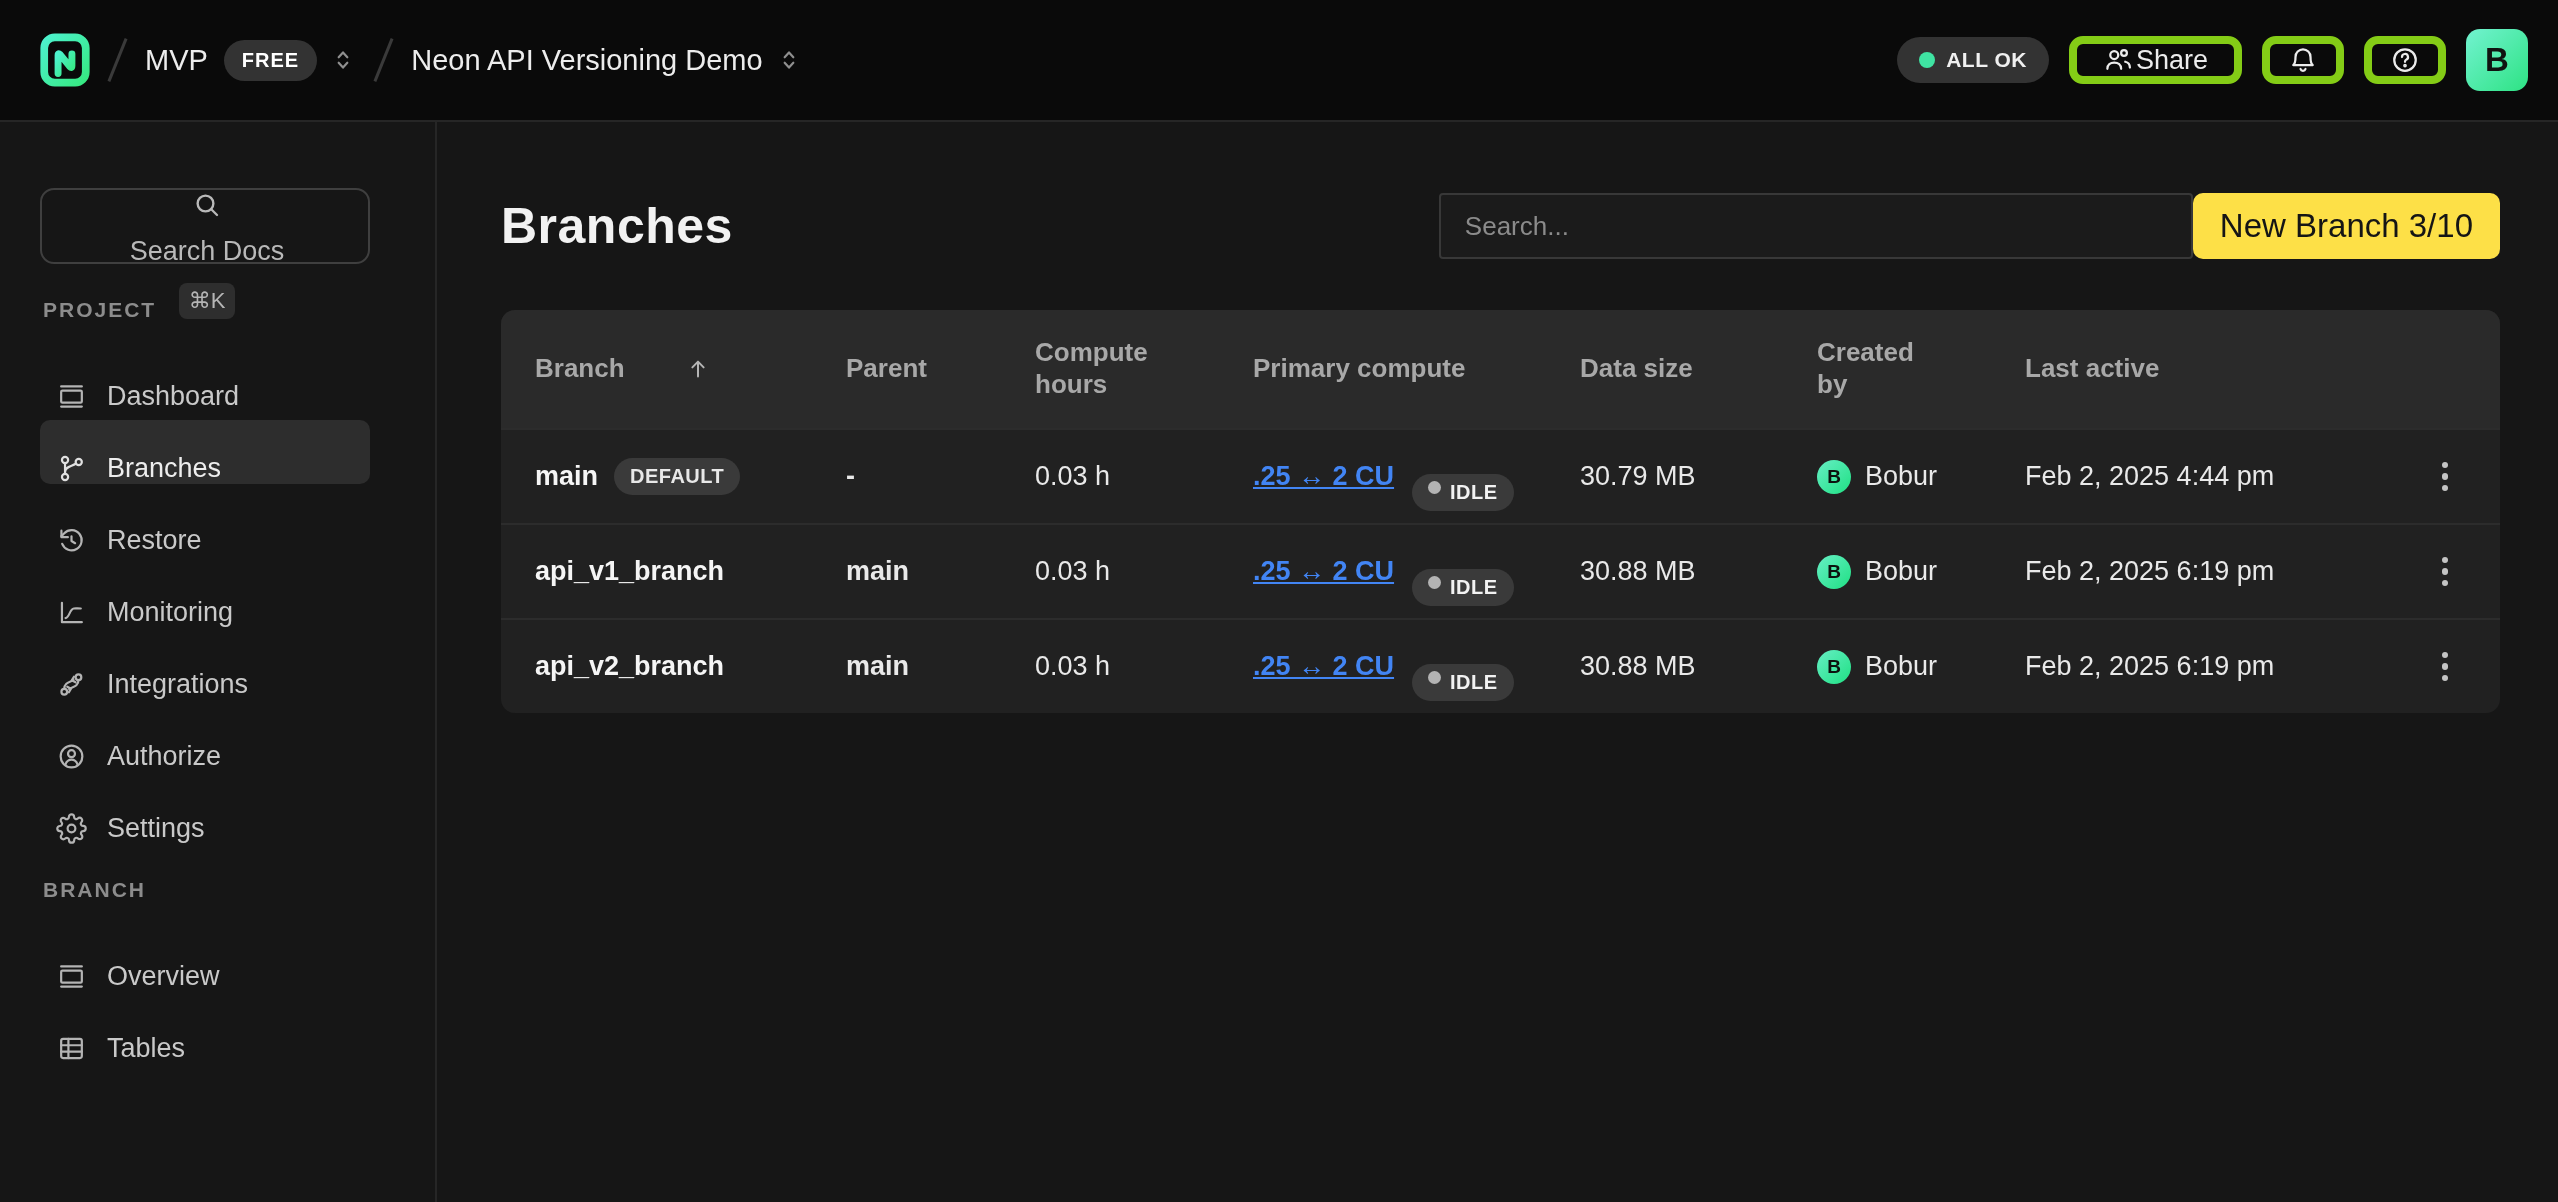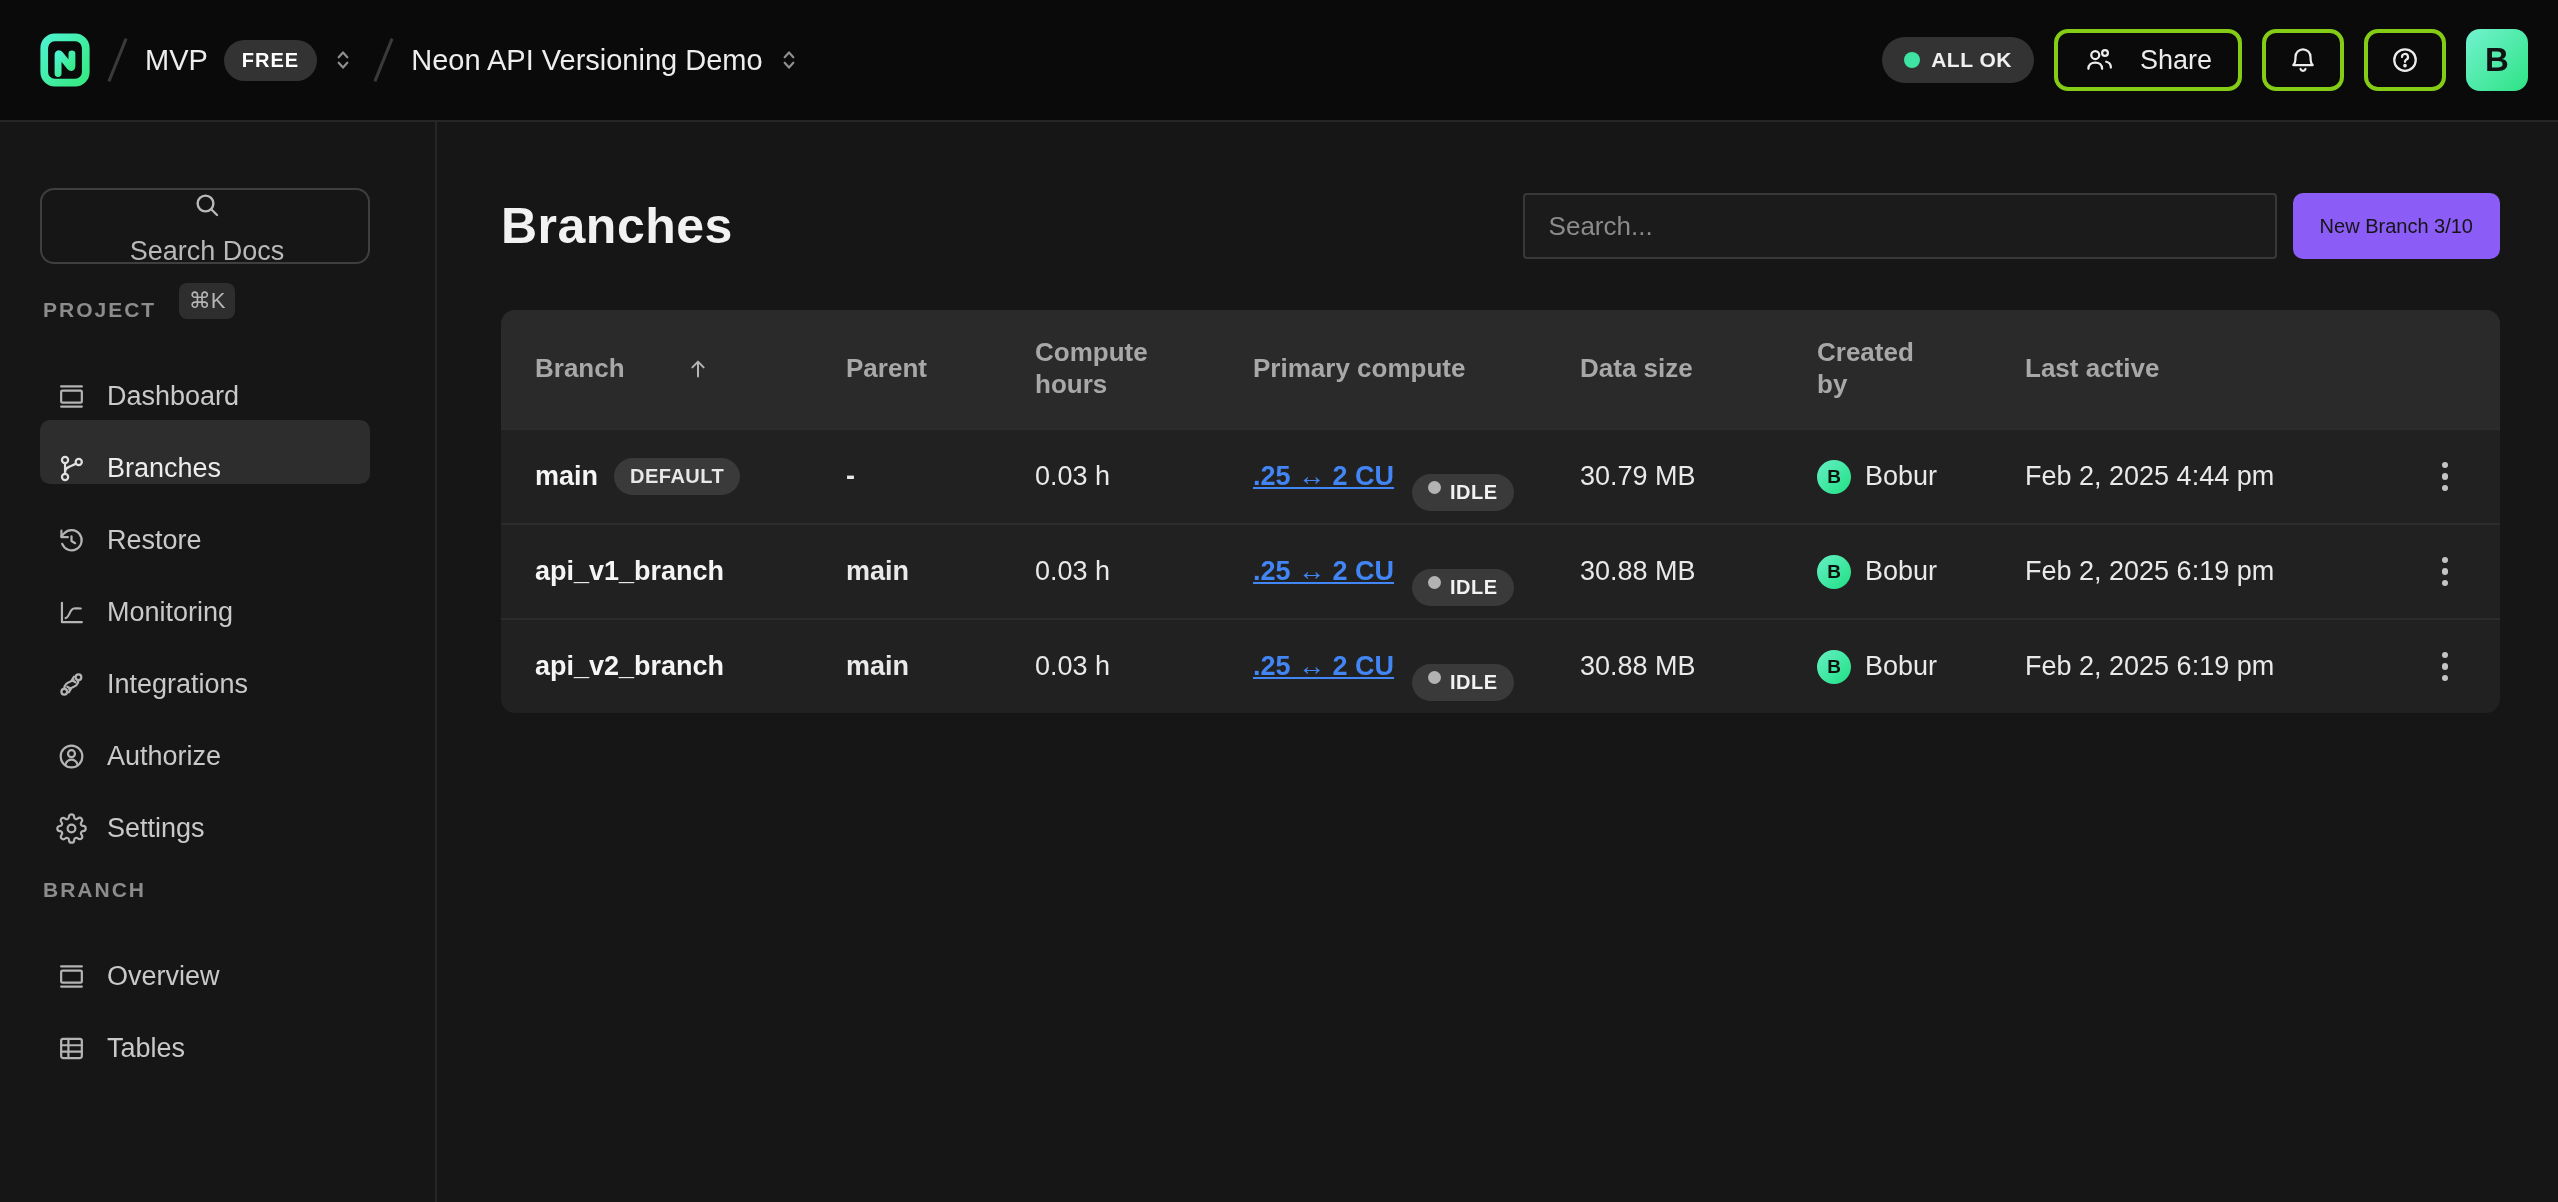--- a/index.html
+++ b/index.html
@@ -20,22 +20,22 @@
   .slash { width:3px; height:46px; background:#3a3a3a; transform:rotate(22deg); margin:0 26px; }
   .crumb-text { font-size:29px; color:#ededed; }
   .pill { display:inline-flex; align-items:center; border-radius:999px; background:#333333;text-align:right; }
   .free-badge { margin-left:16px; padding:9px 18px; font-size:20px; font-weight:bold; letter-spacing:1px; color:#fff; }
   .selector-ic { margin-left:13px; color:#8f8f8f; }
   .topbar-right { margin-left:auto; display:flex; align-items:center; gap:20px; }
   .allok { height:46px; padding:0 22px; gap:11px; }
   .allok .dot { width:16px; height:16px; border-radius:50%; background:#3fe3a2; }
   .allok .txt { font-size:21px; font-weight:bold; letter-spacing:.5px; color:#f0f0f0; }
   .tb-btn {
-    display:flex; align-items:center; justify-content:center; gap:26px;
-    height:62px; border:4px solid #84cc16; border-radius:14px; background:transparent;
+    display:flex; align-items:center; justify-content:center; gap:3px;
+    height:48px; border:8px solid #84cc16; border-radius:14px; background:transparent;
     color:#ececec; font-size:27px; cursor:pointer; font-family:inherit;
   }
   .share-btn { padding:0 26px; }
   .sq-btn { width:82px; }
   .avatar-lg {
     width:62px; height:62px; border-radius:14px;
     background:linear-gradient(135deg,#72f2d0,#2ee384);
     display:flex; align-items:center; justify-content:center;
     font-size:33px; font-weight:600; color:#101311; cursor:pointer;
   }
@@ -70,23 +70,23 @@
   .main { flex:1; padding:70px 58px 0 64px; min-width:0; }
   .title-row { display:flex; align-items:center; height:68px; }
   .page-title { font-size:50px; font-weight:700; letter-spacing:.5px; color:#f2f2f2; }
   .search-input {
     margin-left:auto; width:754px; height:66px;
     background:#1b1b1b; border:2px solid #383838; border-radius:4px;
     padding:0 24px; font-size:26px; color:#dddddd; font-family:inherit; outline:none;
   }
   .search-input::placeholder { color:#8b8b8b; }
   .new-branch-btn {
-    margin-left:16px; height:66px; padding:0 27px;
-    background:#8b5cf6; border:none; border-radius:10px;
-    font-size:20px; font-weight:500; color:#151515; cursor:pointer; font-family:inherit;
+    height:66px; padding:0 27px;
+    background:#fde047; border:none; border-radius:10px;
+    font-size:33px; font-weight:500; color:#151515; cursor:pointer; font-family:inherit;
   }
 
   
   .table { margin-top:50px; border-radius:14px; overflow:hidden; background:#212121; }
   .tgrid {
     display:grid;
     grid-template-columns:311px 189px 218px 327px 237px 208px 396px 1fr;
     align-items:center; padding-left:34px;
   }
   .thead { background:#2a2a2a; height:118px; }

